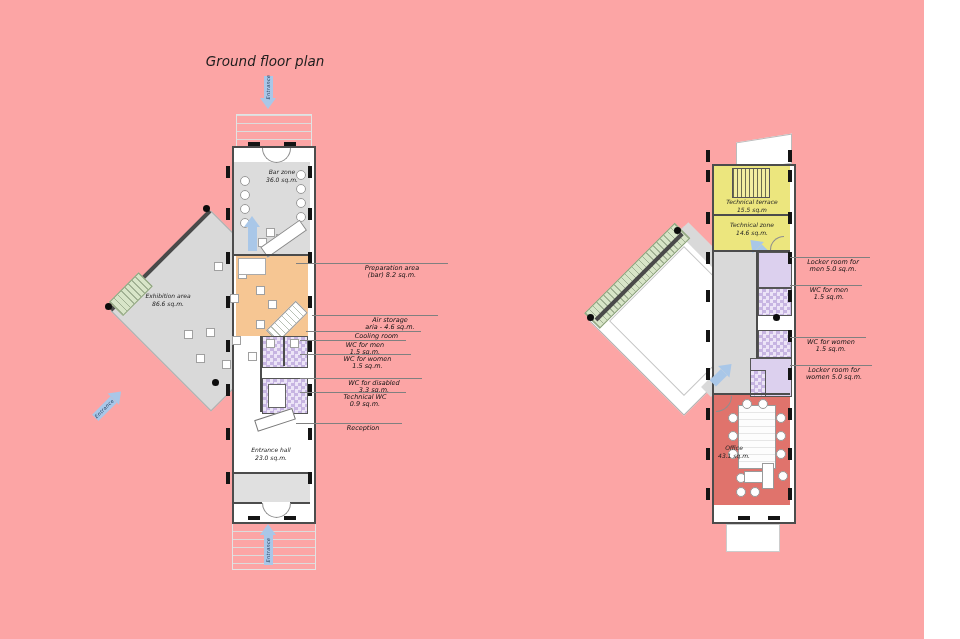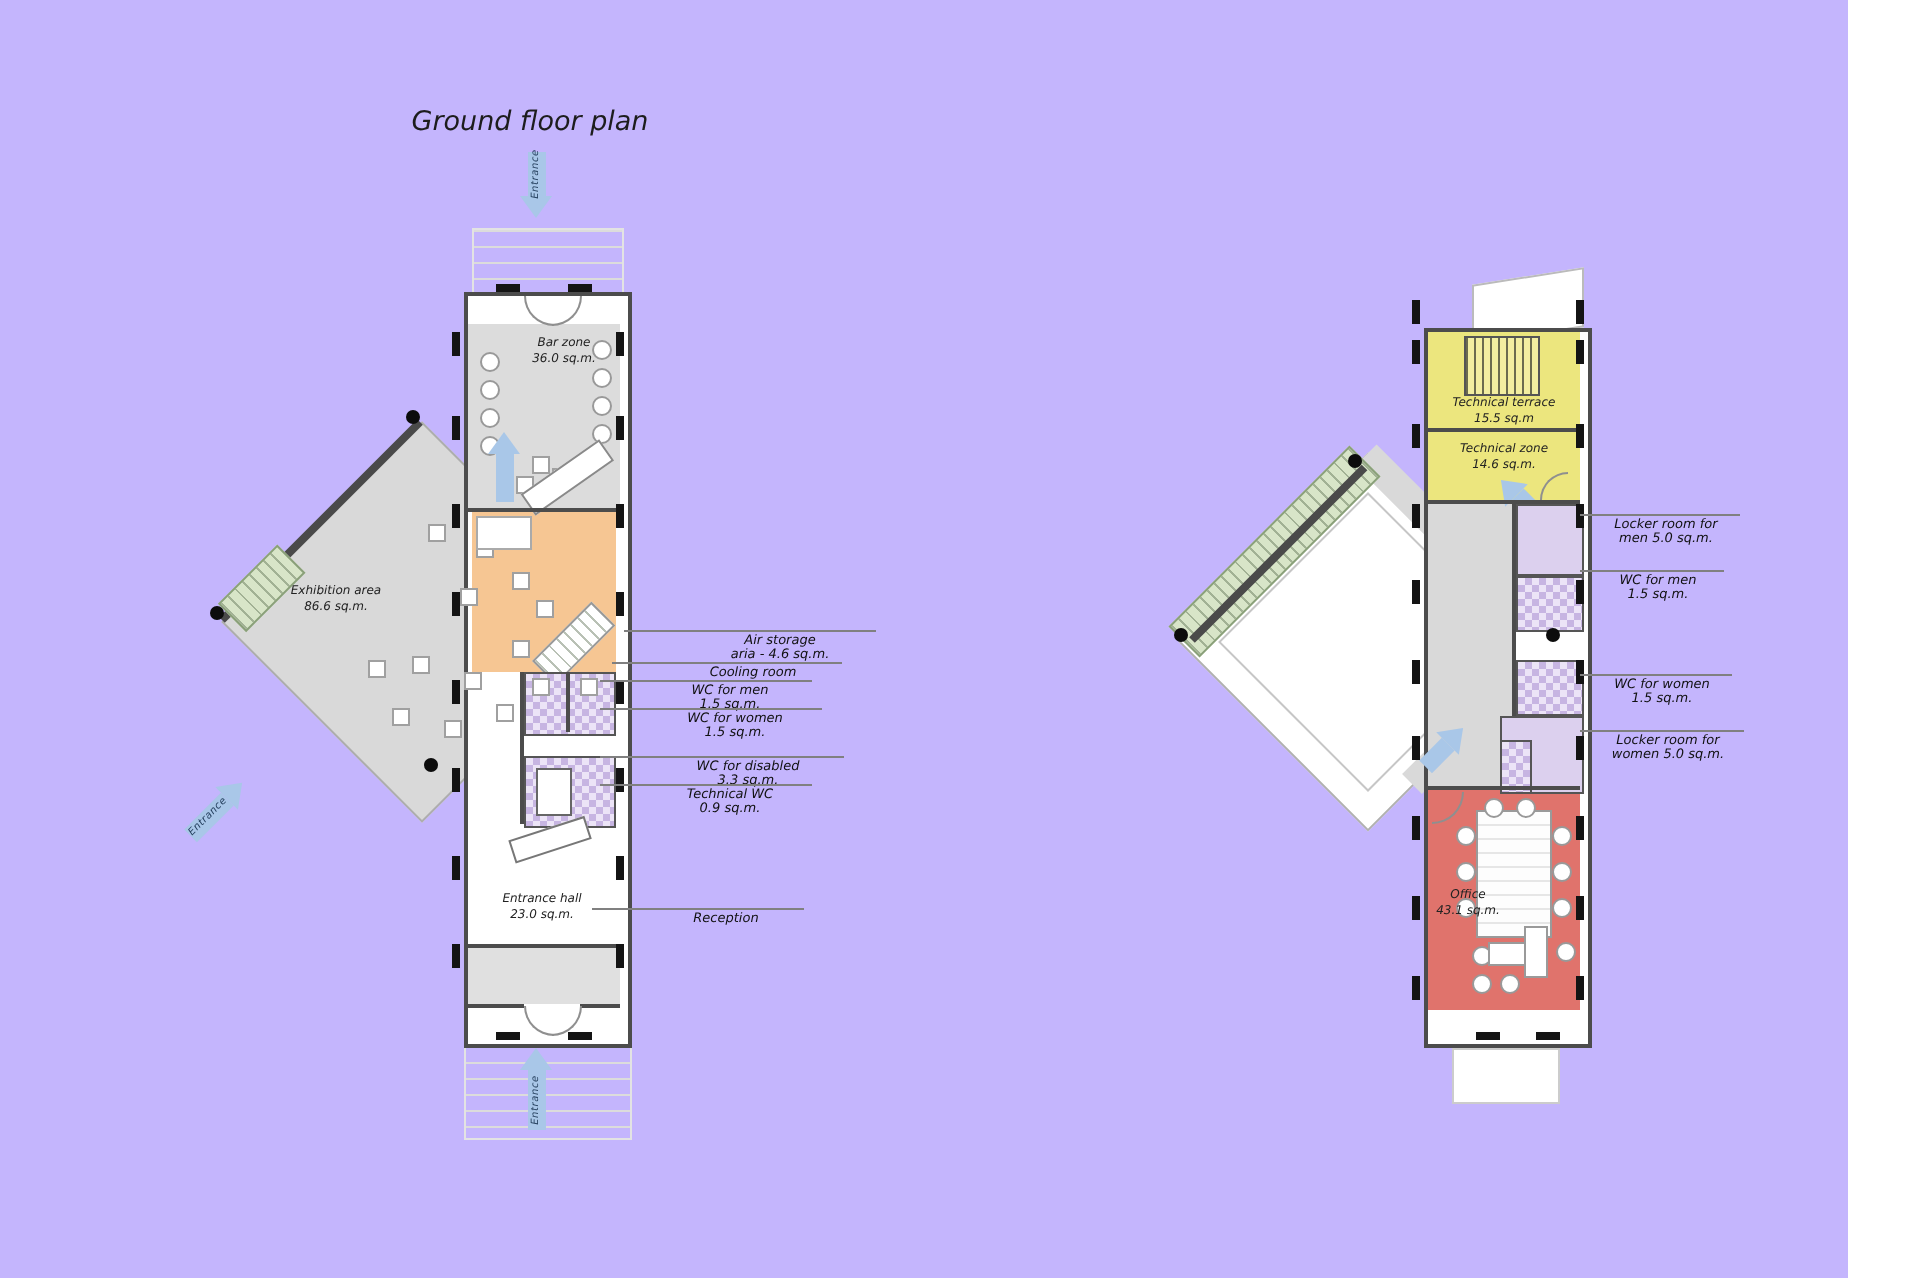--- a/index.html
+++ b/index.html
@@ -1,16 +1,16 @@
 <!DOCTYPE html>
 <html><head>
 <meta charset="utf-8">
 <style>
   html,body{margin:0;padding:0;background:#fff;}
-  #stage{position:relative;width:924px;height:639px;background:#c4b5fd;overflow:hidden;
+  #stage{position:relative;width:924px;height:639px;background:#fca5a5;overflow:hidden;
          font-family:"DejaVu Sans",sans-serif;}
   .a{position:absolute;}
   .plan-title{font:italic 13.5px "DejaVu Sans",sans-serif;color:#1d1d1d;text-align:center;z-index:6;}
   .lbl{font:italic 6px/1.25 "DejaVu Sans",sans-serif;color:#222;text-align:center;
        white-space:pre-line;z-index:5;}
   .ann{font:italic 6.5px/1.15 "DejaVu Sans",sans-serif;color:#111;text-align:center;
        white-space:pre-line;border-top:1px solid #808080;padding-top:1px;z-index:6;}
   .strip{border:2px solid #4c4c4c;background:#fff;z-index:3;}
   .wall{background:#4c4c4c;z-index:4;}
   .col{position:absolute;background:#141414;z-index:5;width:4px;height:12px;}
@@ -178,32 +178,34 @@
     <i class="col" style="left:308px;top:340px;"></i>
       <i class="col" style="left:308px;top:384px;"></i>
     <i class="col" style="left:308px;top:428px;"></i>
       <i class="col" style="left:308px;top:472px;"></i>
     <i class="colh" style="left:248px;top:142px;"></i>
       <i class="colh" style="left:284px;top:142px;"></i>
     <i class="colh" style="left:248px;top:516px;"></i>
       <i class="colh" style="left:284px;top:516px;"></i>
   </div>
 
+  <div class="a ann" style="left:296px;top:263px;width:112px;padding-left:40px;">Preparation area
+(bar) 8.2 sq.m.</div>
   <div class="a ann" style="left:312px;top:315px;width:96px;padding-left:30px;">Air storage
 aria - 4.6 sq.m.</div>
   <div class="a ann" style="left:306px;top:331px;width:89px;padding-left:26px;">Cooling room</div>
   <div class="a ann" style="left:300px;top:340px;width:82px;padding-left:24px;">WC for men
 1.5 sq.m.</div>
   <div class="a ann" style="left:300px;top:354px;width:87px;padding-left:24px;">WC for women
 1.5 sq.m.</div>
   <div class="a ann" style="left:300px;top:378px;width:96px;padding-left:26px;">WC for disabled
 3.3 sq.m.</div>
   <div class="a ann" style="left:300px;top:392px;width:82px;padding-left:24px;">Technical WC
 0.9 sq.m.</div>
-  <div class="a ann" style="left:296px;top:454px;width:78px;padding-left:28px;">Reception</div>
+  <div class="a ann" style="left:296px;top:423px;width:78px;padding-left:28px;">Reception</div>
 
 
   <div class="a" style="left:736px;top:138px;width:54px;height:28px;border:1px solid #bbb;background:#fff;
        transform:skewY(-9deg);z-index:2;"></div>
 
   <div class="a" style="left:617px;top:254px;width:132px;height:132px;transform:rotate(45deg);
        background:#fff;border:1px solid #b0b0b0;z-index:1;"></div>
   <div class="a" style="left:631px;top:268px;width:104px;height:104px;transform:rotate(45deg);
        background:#fff;border:1px solid #c6c6c6;z-index:1;"></div>
   <div class="a" style="left:683px;top:220px;width:131px;height:15px;background:#d9d9d9;

